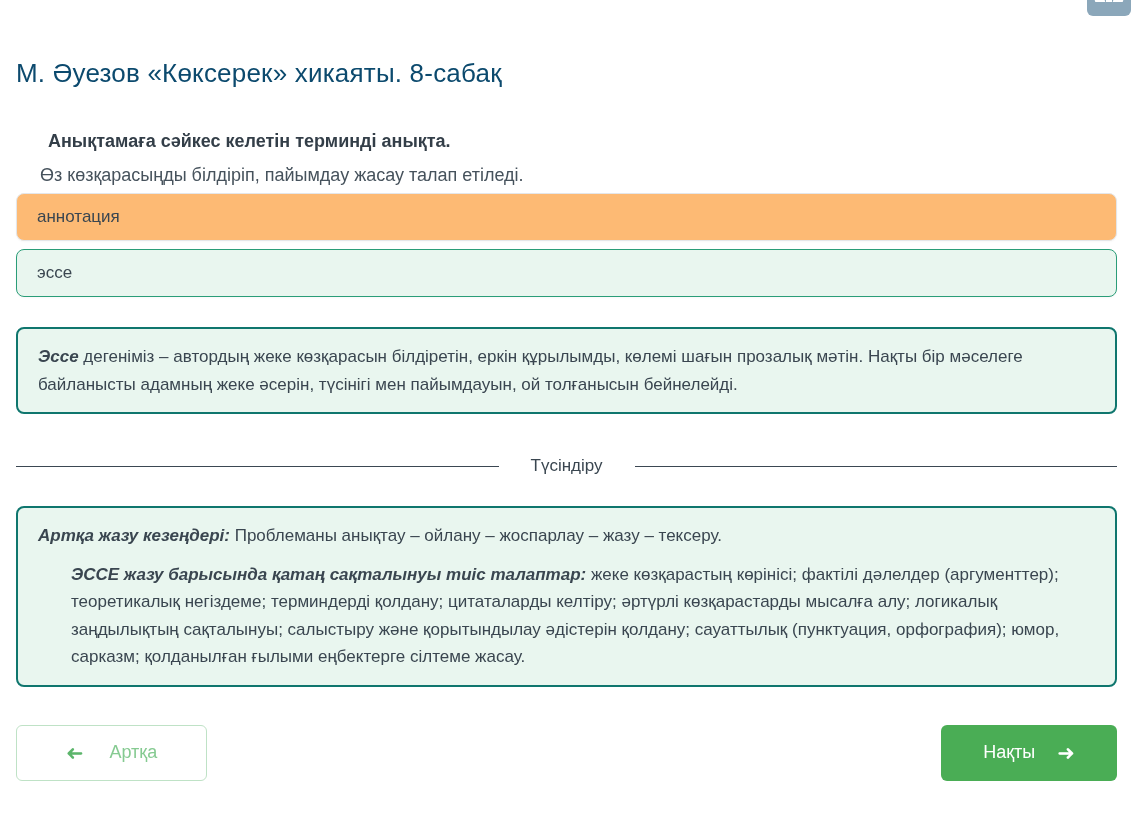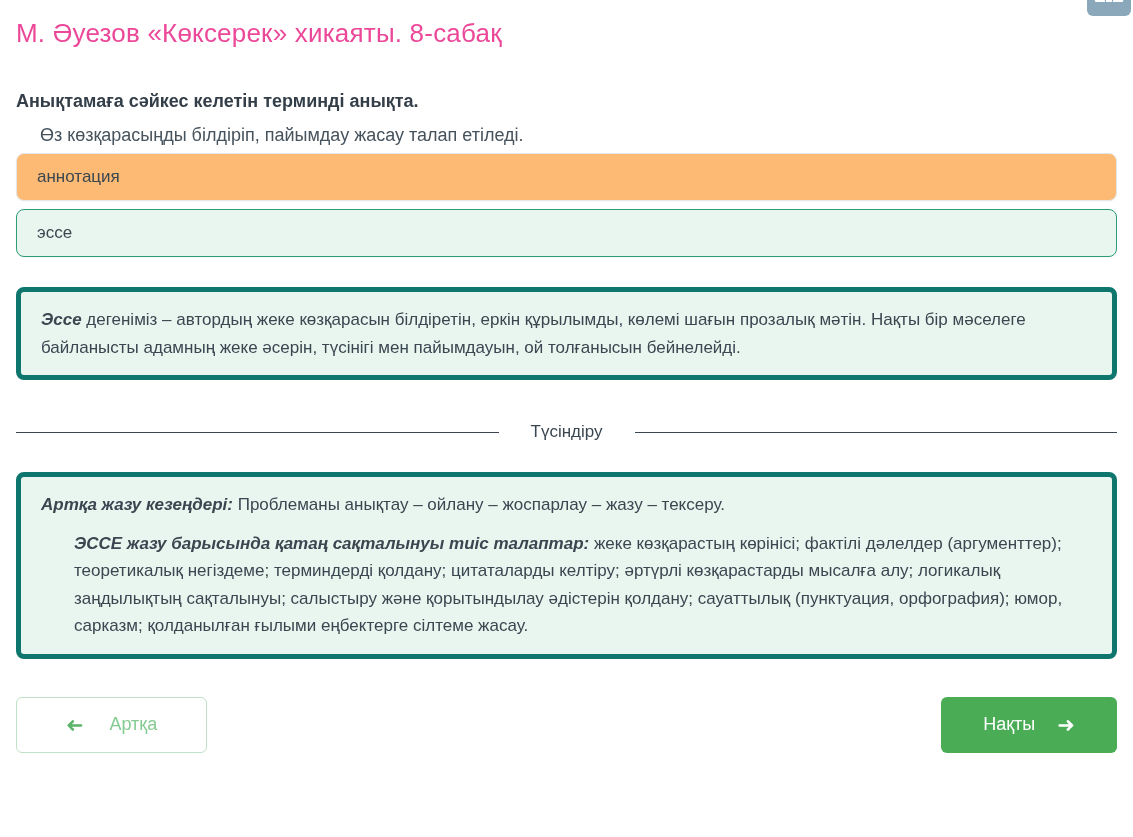--- a/index.html
+++ b/index.html
@@ -33,29 +33,31 @@
     position: absolute;
     background: #ffffff;
   }
   .corner-btn .glyph-l { left: 7px;  top: 8px; width: 10px; height: 8px; transform: skewX(18deg); }
   .corner-btn .glyph-r { right: 7px; top: 8px; width: 10px; height: 8px; transform: skewX(-18deg); }
   .corner-btn .glyph-m { left: 19px; top: 11px; width: 6px; height: 5px; }
 
   .page-title {
     font-size: 26px;
     font-weight: 400;
-    color: #ec4899;
+    color: #0c4a6e;
     letter-spacing: 0.2px;
+    margin-top: 40px;
   }
 
   .question-block { margin-top: 42px; }
   .question-prompt {
     font-size: 18px;
     font-weight: 700;
     color: #333e48;
+    margin-left: 32px;
   }
   .question-definition {
     margin-top: 13px;
     font-size: 18px;
     font-weight: 400;
     color: #46525c;
     margin-left: 24px;
   }
 
   .options { margin-top: 7px; }
@@ -90,21 +92,21 @@
     border-top: 1px solid #3b4752;
   }
   .divider .divider-label {
     padding: 0 32px;
     white-space: nowrap;
   }
 
   .info-box {
     margin-top: 30px;
     background: #e9f6ef;
-    border: 5px solid #0f766e;
+    border: 2px solid #0f766e;
     border-radius: 8px;
     padding: 14px 20px;
     font-size: 17px;
     line-height: 1.62;
     color: #3a4650;
   }
   .info-box p + p { margin-top: 11px; margin-left: 33px; }
   .bi { font-weight: 700; font-style: italic; }
 
   .footer {

